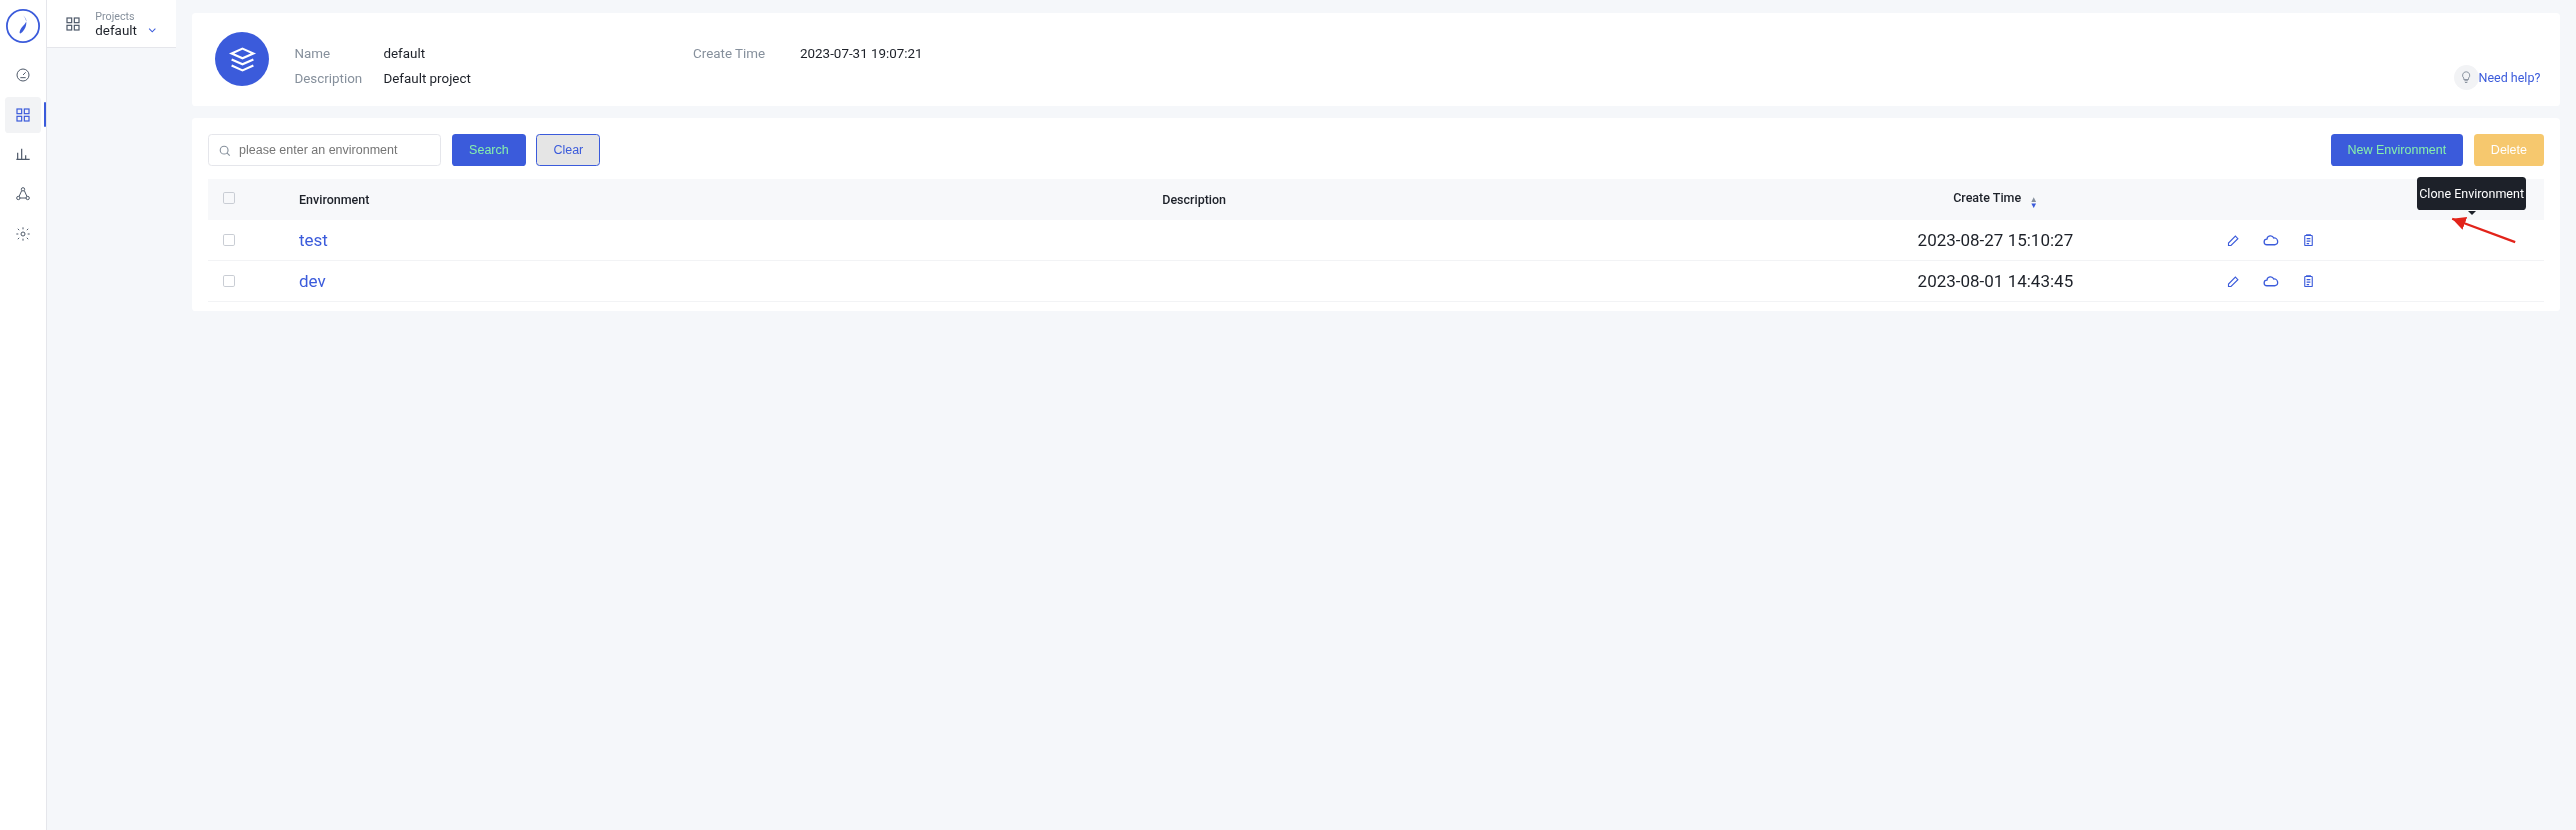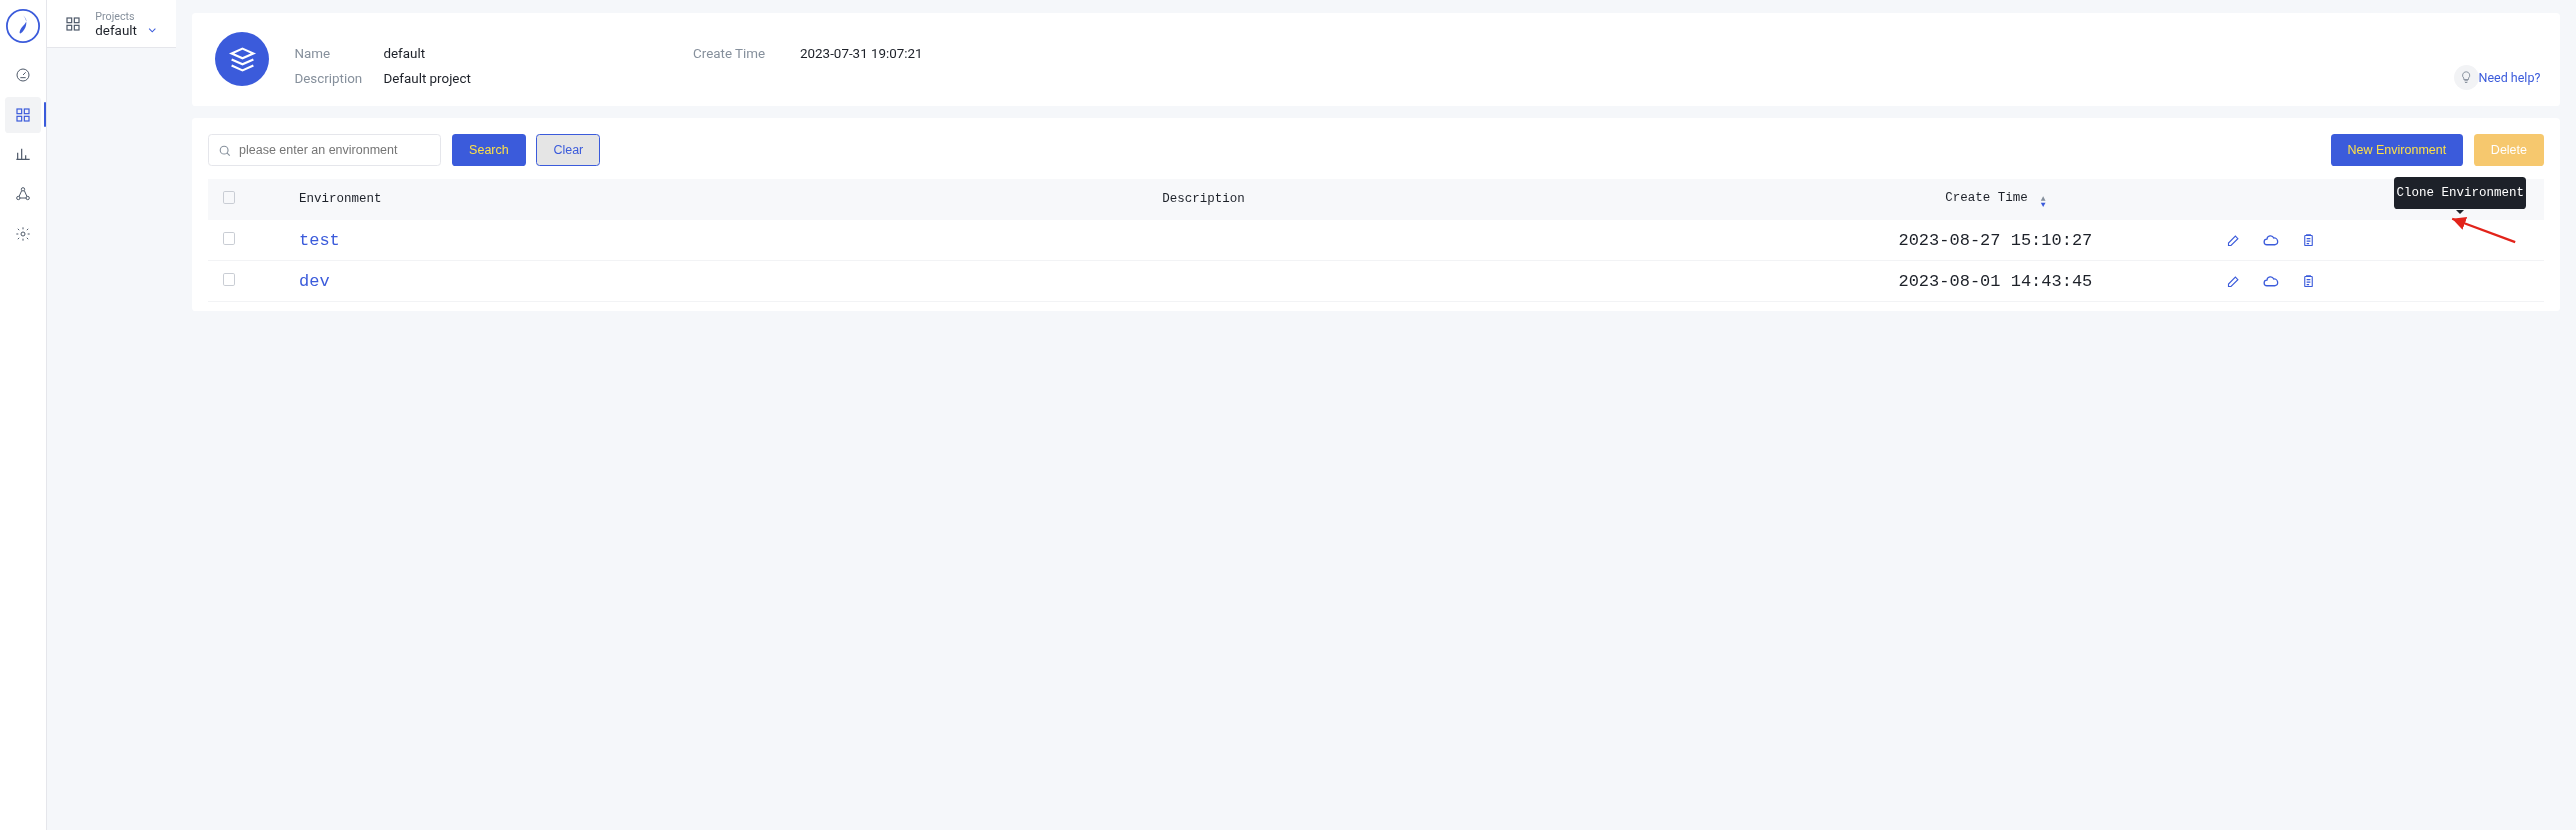--- a/index.html
+++ b/index.html
@@ -38,21 +38,21 @@
     
     .tabs { display:flex; gap:27px; border-bottom:0.9px solid #e5e6eb; margin-bottom:16px; }
     .tab { padding:9px 0; color:#4e5969; cursor:pointer; font-size:13.4px; }
     .tab.active { color:#3b5bdb; border-bottom:1.8px solid #3b5bdb; margin-bottom:-0.9px; }
 
     
     .toolbar { display:flex; align-items:center; gap:10.7px; margin-bottom:12.5px; }
     .search-box { display:flex; align-items:center; border:0.9px solid #e5e6eb; border-radius:3.6px; height:32px; width:233px; padding:0 9px; gap:7.2px; color:#86909c; background:#fff; }
     .search-box input { border:none; outline:none; flex:1; font-size:12.5px; background:transparent; }
     .btn { height:32px; padding:0 16px; border-radius:3.6px; cursor:pointer; font-size:12.5px; border:0.9px solid transparent; display:flex; align-items:center; }
-    .btn-primary { background:#3b5bdb; color:#fde047; }
+    .btn-primary { background:#3b5bdb; color:#86efac; }
     .btn-outline { background:#e5e5e5; border-color:#3b5bdb; color:#3b5bdb; }
     .btn-warn { background:#f6c35f; color:#fff; opacity:.9; }
     .spacer { flex:1; }
 
     
     .table-card { background:#fff; border-radius:3.6px; padding:0 0 7.2px 0; }
     .tbl { width:100%; border-collapse:collapse; }
     .tbl th { background:#f7f8fa; text-align:left; font-weight:500; color:#1d2129; font-size:12.5px; height:41px; padding:0 14.3px; }
     .tbl td { border-bottom:0.9px solid #f2f3f5; height:41px; padding:0 14.3px; font-size:17px; }
     .tbl .ck { width:34px; }
@@ -191,21 +191,21 @@
             </span>
             <input type="text" placeholder="please enter an environment" style="">
           </div>
           <button class="btn btn-primary">Search</button>
           <button class="btn btn-outline">Clear</button>
           <div class="spacer"></div>
           <button class="btn btn-primary">New Environment</button>
           <button class="btn btn-warn">Delete</button>
         </div>
 
-        <div style="position:relative;font-family:Liberation Mono, monospace;">
+        <div style="position:relative;">
           <table class="tbl">
             <thead>
               <tr>
                 <th class="ck"><span class="checkbox"></span></th>
                 <th class="env-col">Environment</th>
                 <th class="desc-col">Description</th>
                 <th class="time-col">
                   <span>Create Time</span>
                   <span class="sort-icons">
                       <span>▲</span>

